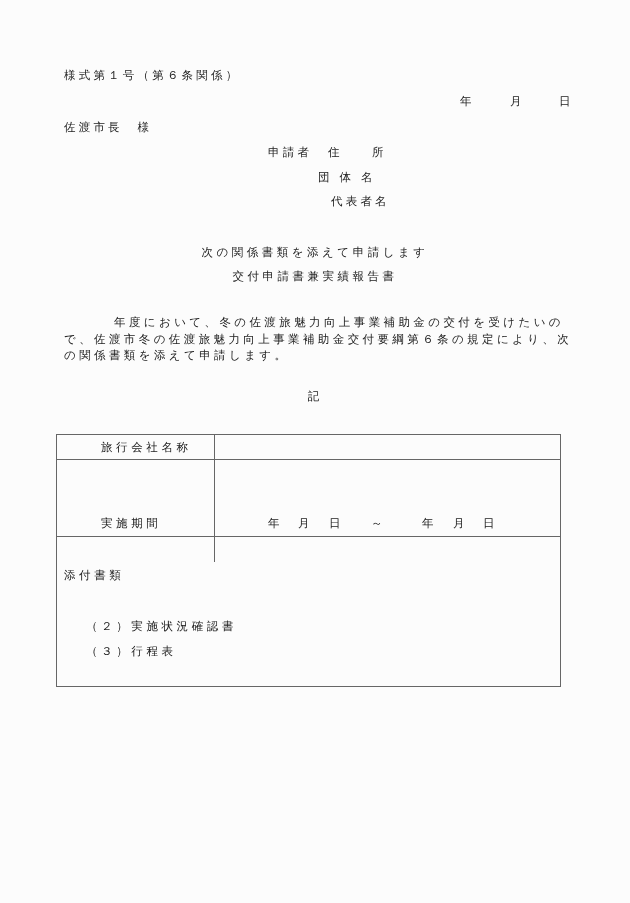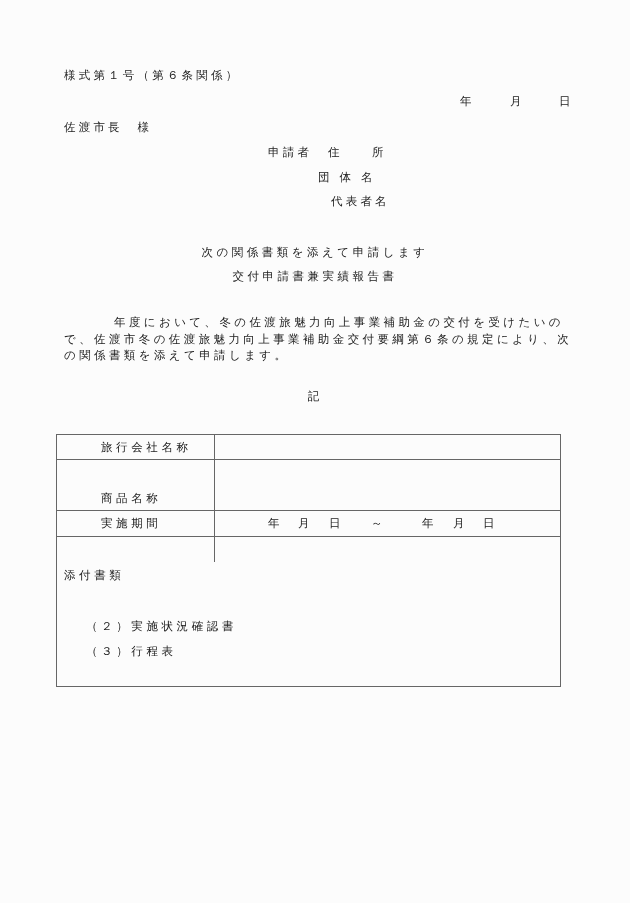--- a/index.html
+++ b/index.html
@@ -56,23 +56,20 @@
 <div class="abs body-text"><span class="indent"></span><span>年度において、冬の佐渡旅魅力向上事業補助金の交付を受けたいので、佐渡市冬の佐渡旅魅力向上事業補助金交付要綱第６条の規定により、次の関係書類を添えて申請します。</span></div>
 
 <div class="abs ki">記</div>
 
 <div class="tbl">
   <div class="divider"></div>
 
   <div class="row" style="top:0">
     <span class="cell-label">旅行会社名称</span>
   </div>
-  <div class="row" style="top:50.8px">
-    <span class="cell-label">商品名称</span>
-  </div>
   <div class="row" style="top:76.2px">
     <span class="cell-label">実施期間</span>
     <span class="val" style="left:211px">年</span>
     <span class="val" style="left:241px">月</span>
     <span class="val" style="left:272px">日</span>
     <span class="val" style="left:314px">～</span>
     <span class="val" style="left:365px">年</span>
     <span class="val" style="left:396px">月</span>
     <span class="val" style="left:426px">日</span>
   </div>

